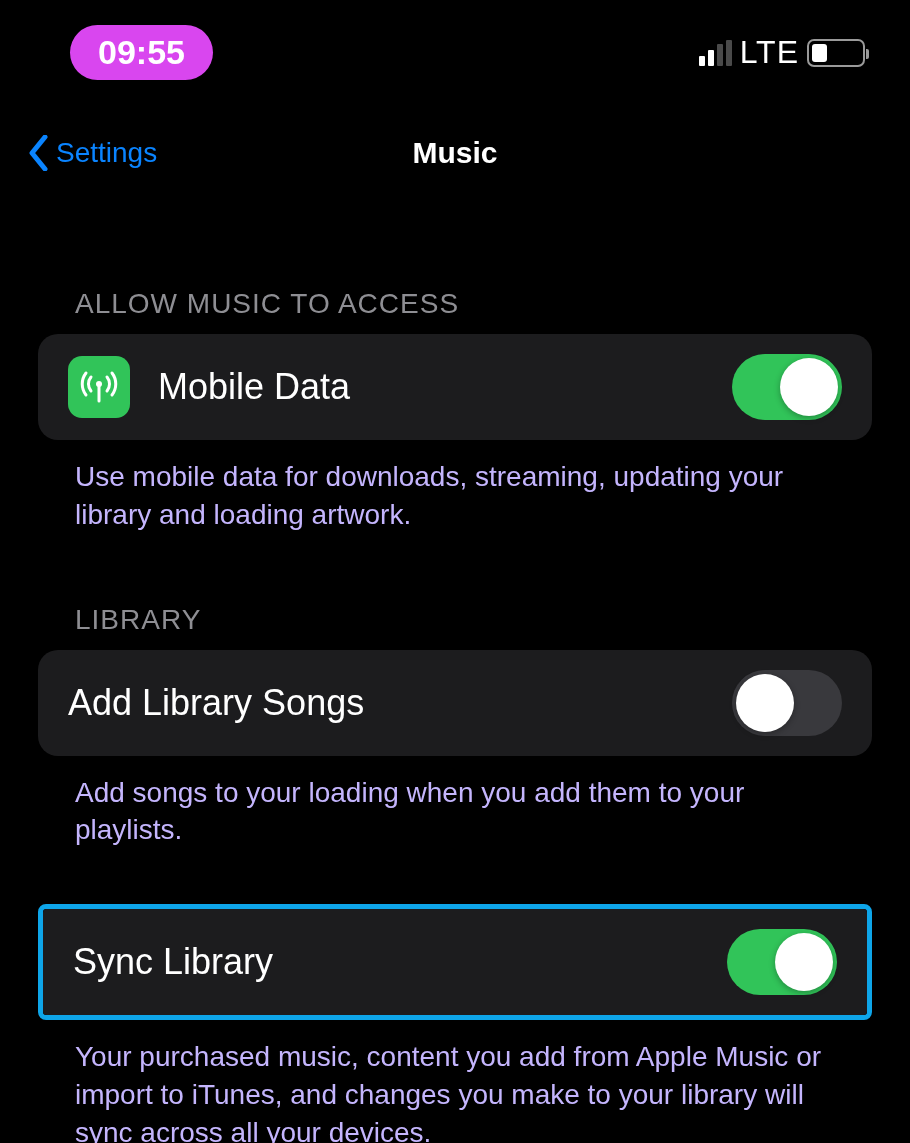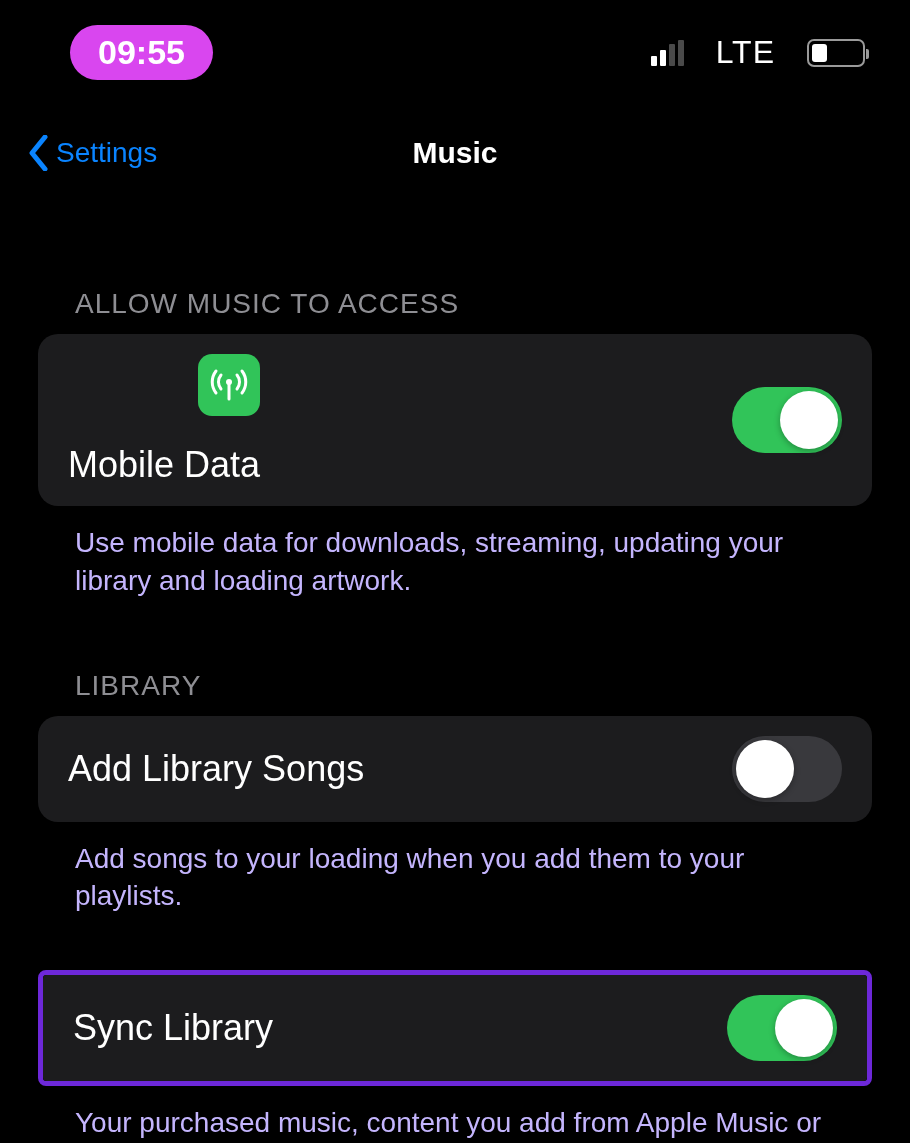--- a/index.html
+++ b/index.html
@@ -25,21 +25,21 @@
       background: #d946ef;
       color: #ffffff;
       font-size: 34px;
       font-weight: 600;
       padding: 8px 28px;
       border-radius: 40px;
     }
     .status-right {
       display: flex;
       align-items: center;
-      gap: 32px;
+      gap: 8px;
     }
     .signal-bars {
       display: flex;
       align-items: flex-end;
       gap: 3px;
       height: 26px;
     }
     .signal-bar {
       width: 6px;
       background: #ffffff;
@@ -122,23 +122,22 @@
       margin: 0 38px;
       border-radius: 20px;
       display: flex;
       align-items: center;
       justify-content: space-between;
       padding: 20px 30px;
       min-height: 100px;
     }
     .row-left {
       display: flex;
-      align-items: flex-end;
+      align-items: center;
       gap: 28px;
-      flex-direction: column;
     }
     .app-icon {
       width: 62px;
       height: 62px;
       background: #31c459;
       border-radius: 14px;
       display: flex;
       align-items: center;
       justify-content: center;
     }
@@ -175,21 +174,21 @@
     .toggle.off .toggle-knob {
       left: 4px;
     }
     .footer-text {
       font-size: 28px;
       color: #c4b5fd;
       padding: 18px 75px 0 75px;
       line-height: 1.35;
     }
     .highlighted-row {
-      border: 5px solid #6d28d9;
+      border: 5px solid #0ea5e9;
       border-radius: 8px;
       margin: 0 38px;
       padding: 0;
     }
     .highlighted-row .row {
       margin: 0;
       border-radius: 4px;
     }
     .section-gap {
       margin-top: 55px;

